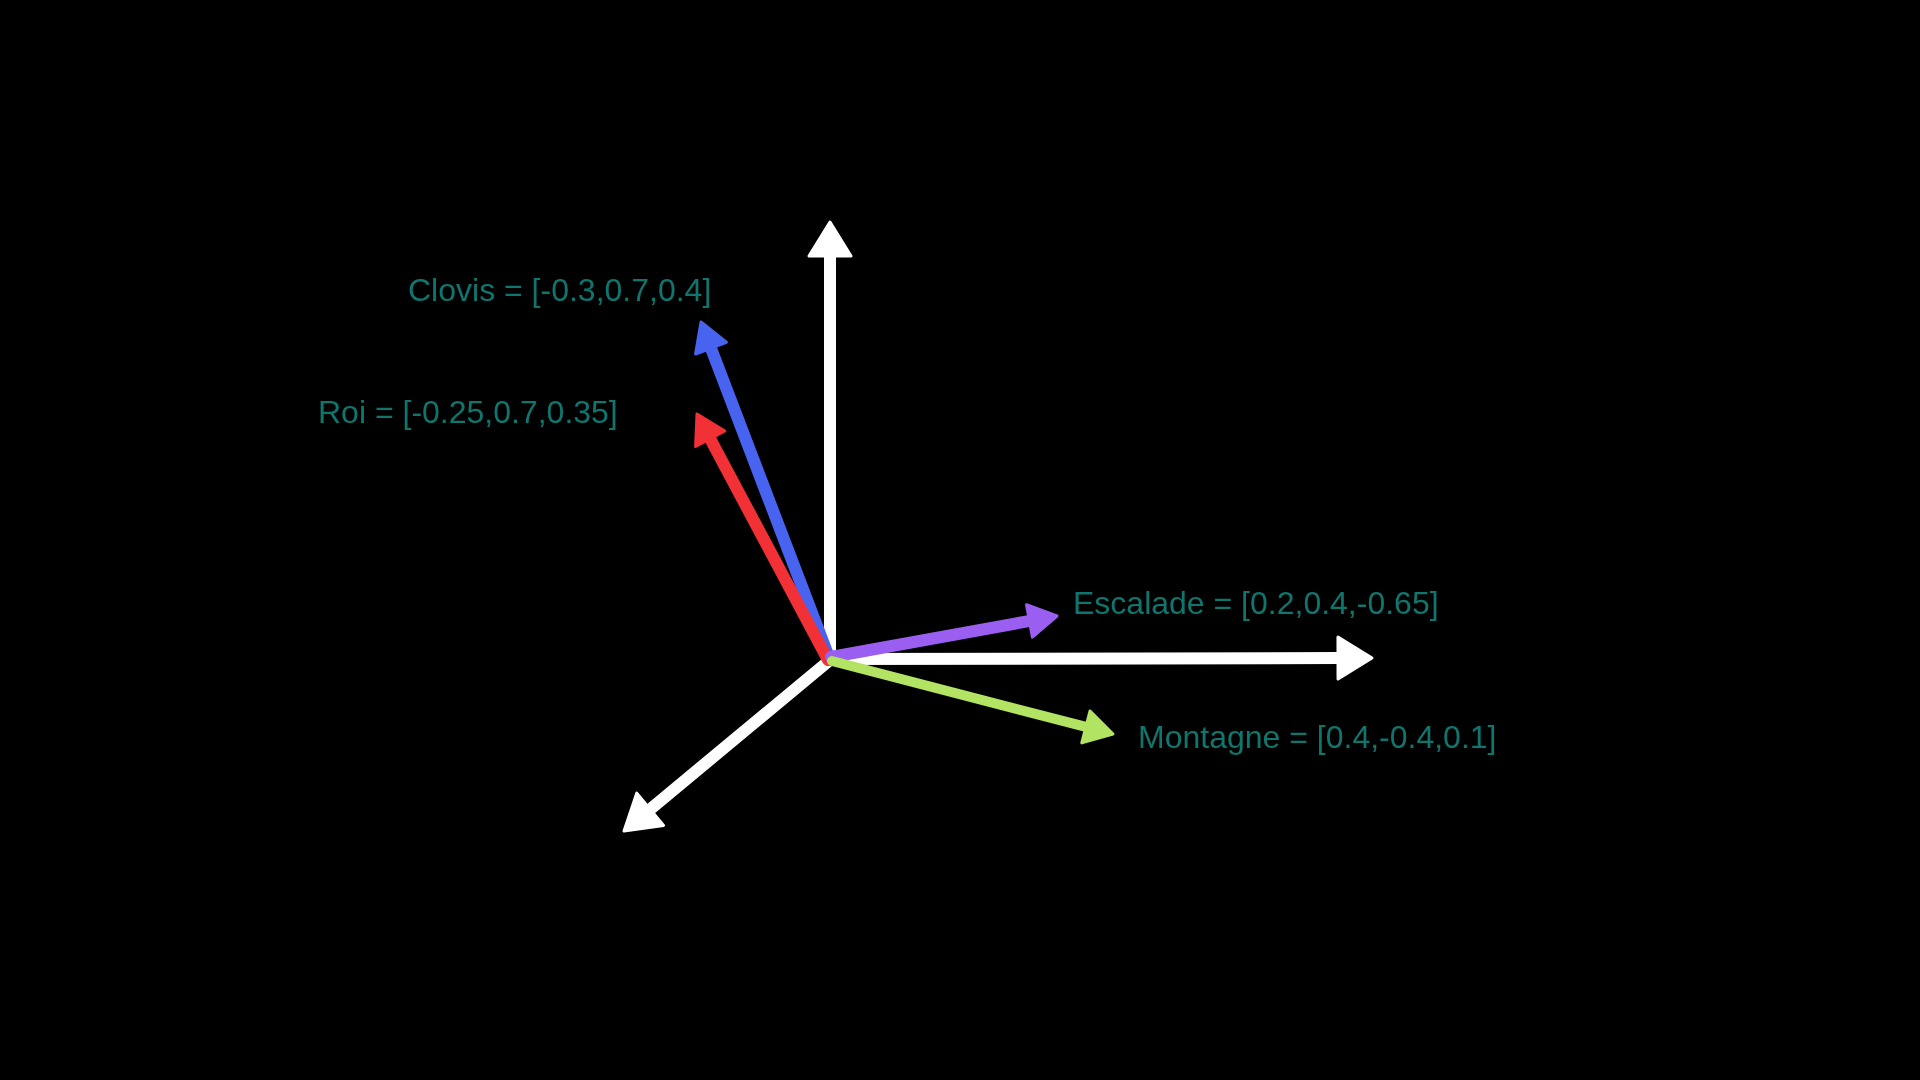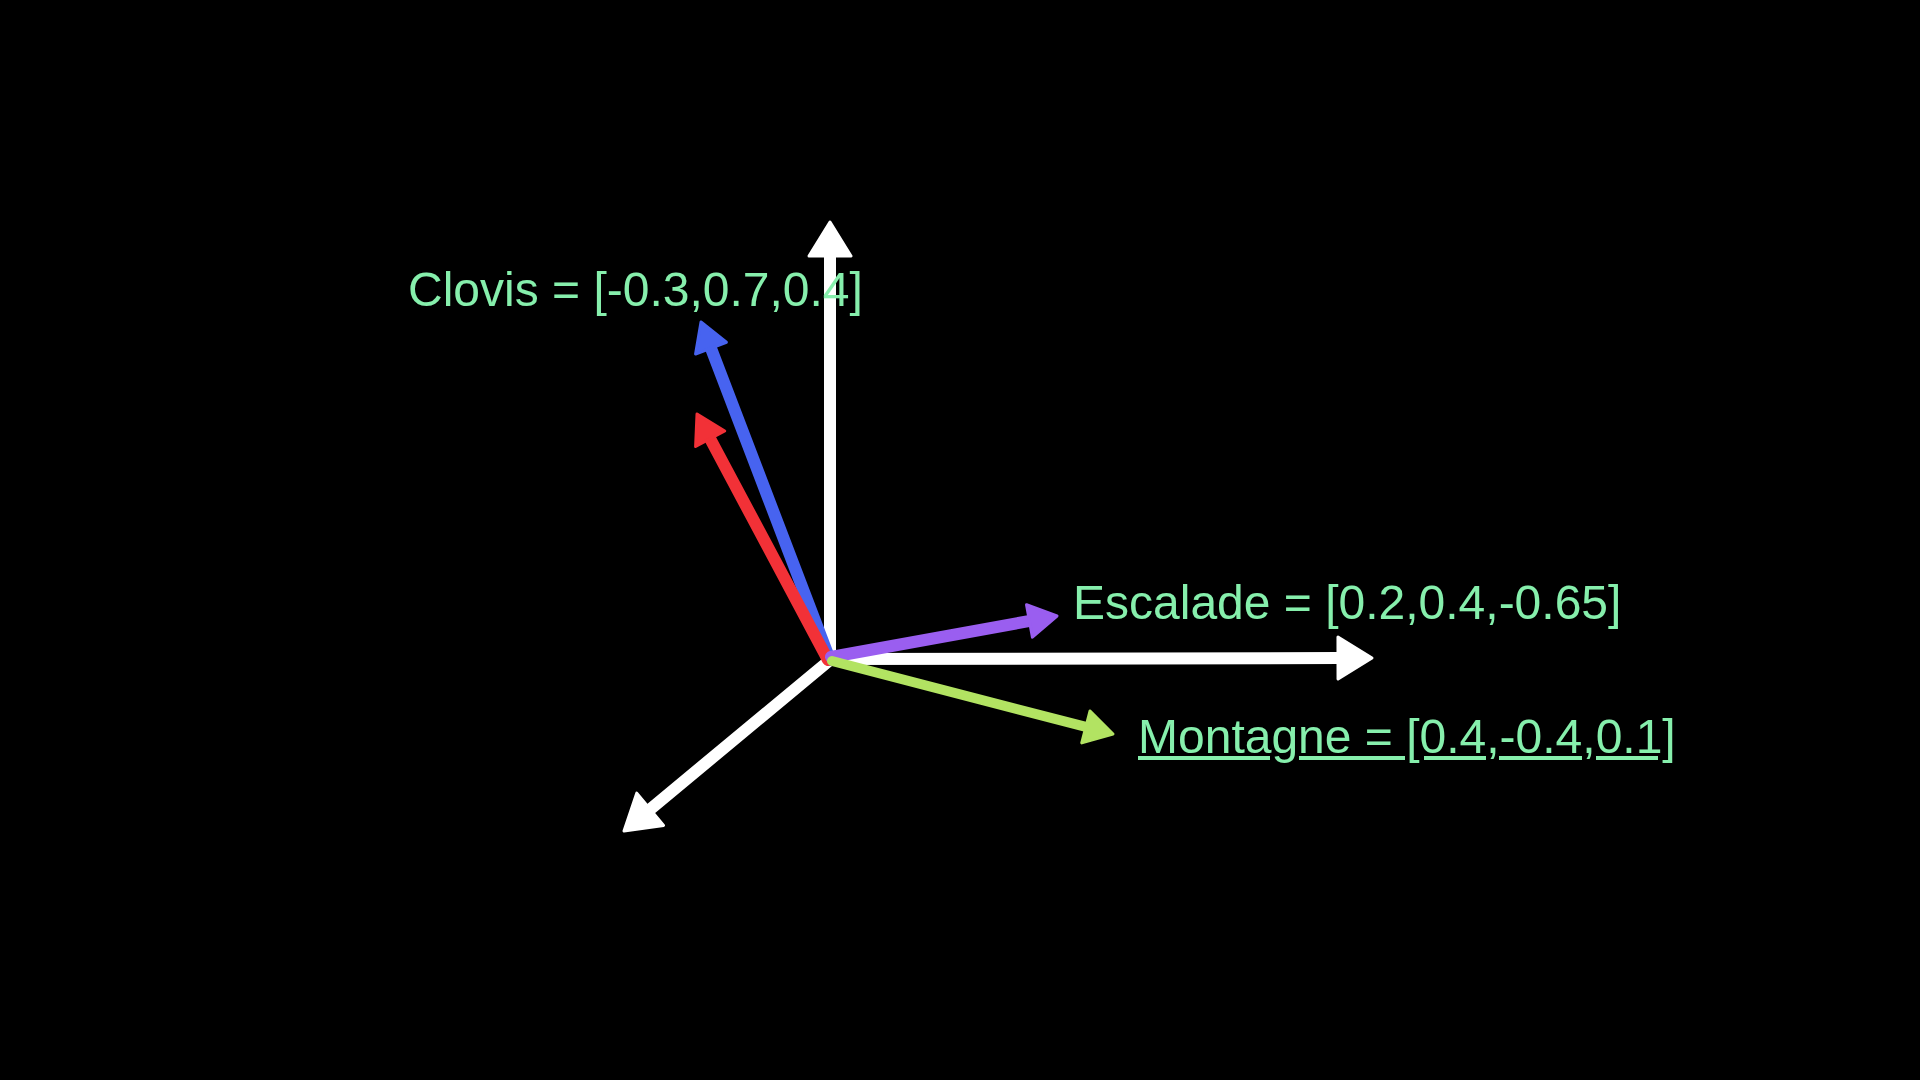--- a/index.html
+++ b/index.html
@@ -17,22 +17,22 @@
   }
   .diagram-svg {
     position: absolute;
     left: 0;
     top: 0;
     width: 1920px;
     height: 1080px;
   }
   .vector-label {
     position: absolute;
-    color: #86efac;
-    font-size: 48px;
+    color: #0f766e;
+    font-size: 32px;
     line-height: 48px;
     white-space: nowrap;
     letter-spacing: 0px;
   }
 </style>
 </head>
 <body>
 
 <div class="canvas">
   <svg class="diagram-svg" id="diagram-svg" viewBox="0 0 1920 1080">
@@ -47,17 +47,18 @@
       <line x1="828" y1="660" x2="709.220765806904" y2="436.9489189961708" stroke="#f23137" stroke-width="12" stroke-linecap="round"></line>
       <polygon points="697 414 724.7245617703895 430.9587344645718 695.5970876598651 446.46970645025755" fill="#f23137" stroke="#f23137" stroke-width="3" stroke-linejoin="round"></polygon>
       <line x1="831" y1="657" x2="1031.4175731316427" y2="620.6410597416046" stroke="#9a5ef0" stroke-width="12" stroke-linecap="round"></line>
       <polygon points="1057 616 1032.3949820547105 637.2330660035703 1026.5044062288275 604.7630626706551" fill="#9a5ef0" stroke="#9a5ef0" stroke-width="3" stroke-linejoin="round"></polygon>
       <line x1="832" y1="661" x2="1087.8353067435978" y2="727.4625529974471" stroke="#b2e362" stroke-width="10" stroke-linecap="round"></line>
       <polygon points="1113 734 1081.7507966645621 742.929573948429 1090.0483255524177 710.9897709691494" fill="#b2e362" stroke="#b2e362" stroke-width="3" stroke-linejoin="round"></polygon>
     </svg>
 
   <div class="vector-label" style="left: 408px; top: 266px;">Clovis = [-0.3,0.7,0.4]</div>
 
+  <div class="vector-label" style="left: 318px; top: 388px;">Roi = [-0.25,0.7,0.35]</div>
 
   <div class="vector-label" style="left: 1073px; top: 579px;">Escalade = [0.2,0.4,-0.65]</div>
 
-  <div class="vector-label" style="left: 1138px; top: 713px; text-decoration: underline;">Montagne = [0.4,-0.4,0.1]</div>
+  <div class="vector-label" style="left: 1138px; top: 713px;">Montagne = [0.4,-0.4,0.1]</div>
 </div>
 
 </body></html>

